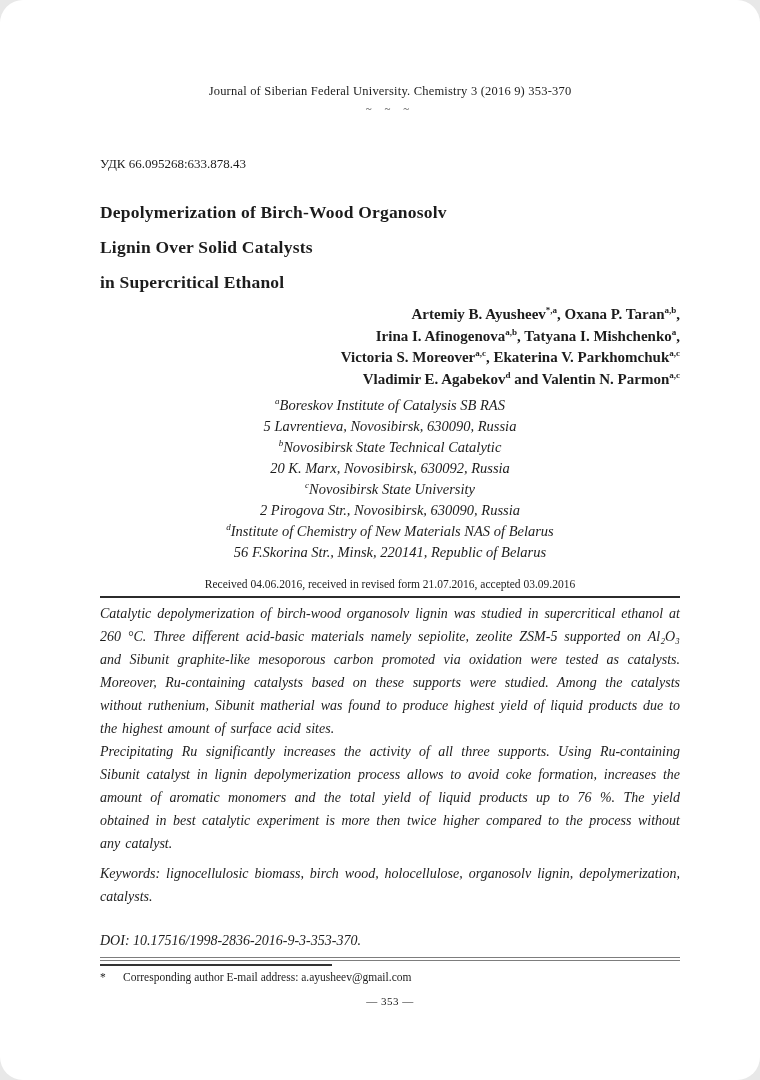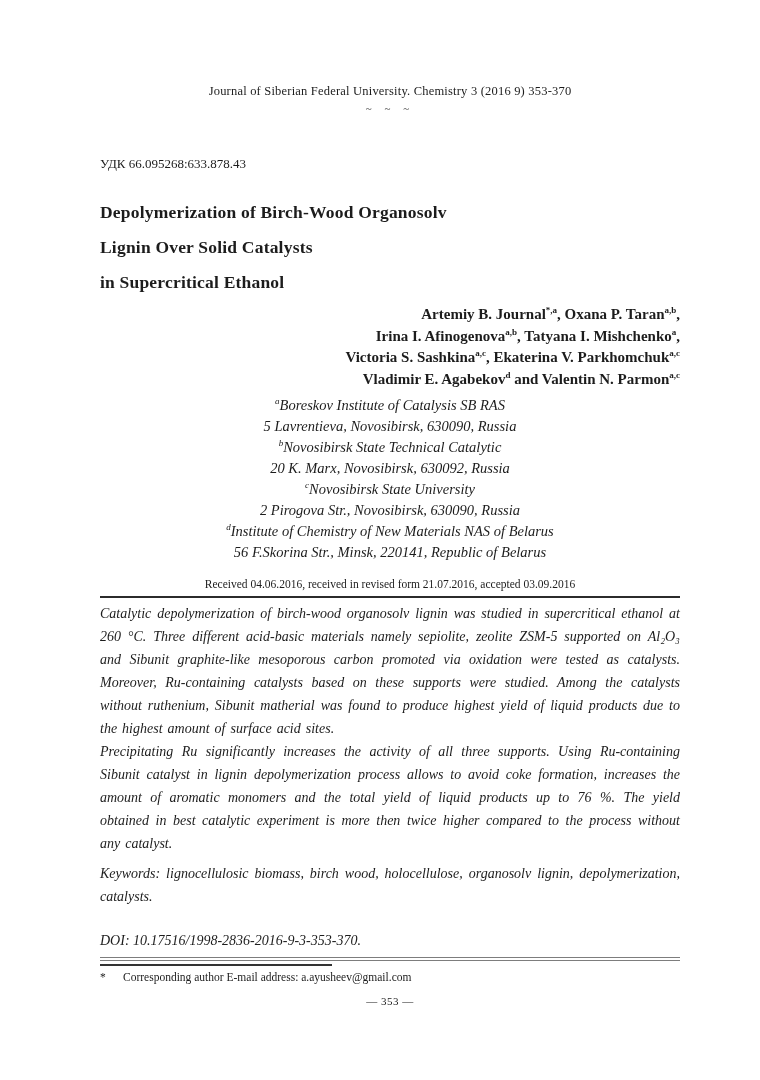--- a/index.html
+++ b/index.html
@@ -1,20 +1,21 @@
 <!DOCTYPE html>
 <html><head>
 <meta charset="utf-8">
 <style>
   html,body{margin:0;padding:0;background:#e8e8e8;}
   .page{
     width:760px;height:1080px;background:#ffffff;margin:0 auto;
     font-family:"Liberation Serif","DejaVu Serif",serif;color:#1c1c1c;
     box-sizing:border-box;padding:84px 80px 0 100px;position:relative;
     overflow:hidden;
+    border-radius:23px;
   }
   .journal-line{text-align:center;font-size:12.5px;letter-spacing:.2px;}
   .tilde{text-align:center;font-size:11px;letter-spacing:5px;color:#3a3a3a;margin-top:3px;}
   .udk{margin-top:42px;font-size:13px;}
   .title{margin-top:23px;font-weight:bold;font-size:17.5px;line-height:35px;letter-spacing:.2px;}
   .authors{margin-top:4px;text-align:right;font-weight:bold;font-size:15px;line-height:21.5px;}
   .authors sup,.affiliations sup{font-size:9px;line-height:0;}
   .affiliations{margin-top:5px;text-align:center;font-style:italic;font-size:14.5px;line-height:21px;}
   .received{margin-top:15px;text-align:center;font-size:11.5px;}
   .rule-top{margin:6px 0 0 0;border:none;border-top:2px solid #2b2b2b;height:0;}
@@ -40,23 +41,23 @@
 
   <div class="udk">УДК 66.095268:633.878.43</div>
 
   <div class="title">
     <div>Depolymerization of Birch-Wood Organosolv</div>
     <div>Lignin Over Solid Catalysts</div>
     <div>in Supercritical Ethanol</div>
   </div>
 
   <div class="authors">
-    <div><span>Artemiy B. Journal</span><sup>*,a</sup><span>, Oxana P. Taran</span><sup>a,b</sup><span>,</span></div>
+    <div><span>Artemiy B. Ayusheev</span><sup>*,a</sup><span>, Oxana P. Taran</span><sup>a,b</sup><span>,</span></div>
     <div><span>Irina I. Afinogenova</span><sup>a,b</sup><span>, Tatyana I. Mishchenko</span><sup>a</sup><span>,</span></div>
-    <div><span>Victoria S. Sashkina</span><sup>a,c</sup><span>, Ekaterina V. Parkhomchuk</span><sup>a,c</sup><span></span></div>
+    <div><span>Victoria S. Moreover</span><sup>a,c</sup><span>, Ekaterina V. Parkhomchuk</span><sup>a,c</sup><span></span></div>
     <div><span>Vladimir E. Agabekov</span><sup>d</sup><span> and Valentin N. Parmon</span><sup>a,c</sup><span></span></div>
   </div>
 
   <div class="affiliations">
     <div><sup>a</sup><span>Boreskov Institute of Catalysis SB RAS</span></div>
     <div><sup></sup><span>5 Lavrentieva, Novosibirsk, 630090, Russia</span></div>
     <div><sup>b</sup><span>Novosibirsk State Technical Catalytic</span></div>
     <div><sup></sup><span>20 K. Marx, Novosibirsk, 630092, Russia</span></div>
     <div><sup>c</sup><span>Novosibirsk State University</span></div>
     <div><sup></sup><span>2 Pirogova Str., Novosibirsk, 630090, Russia</span></div>

